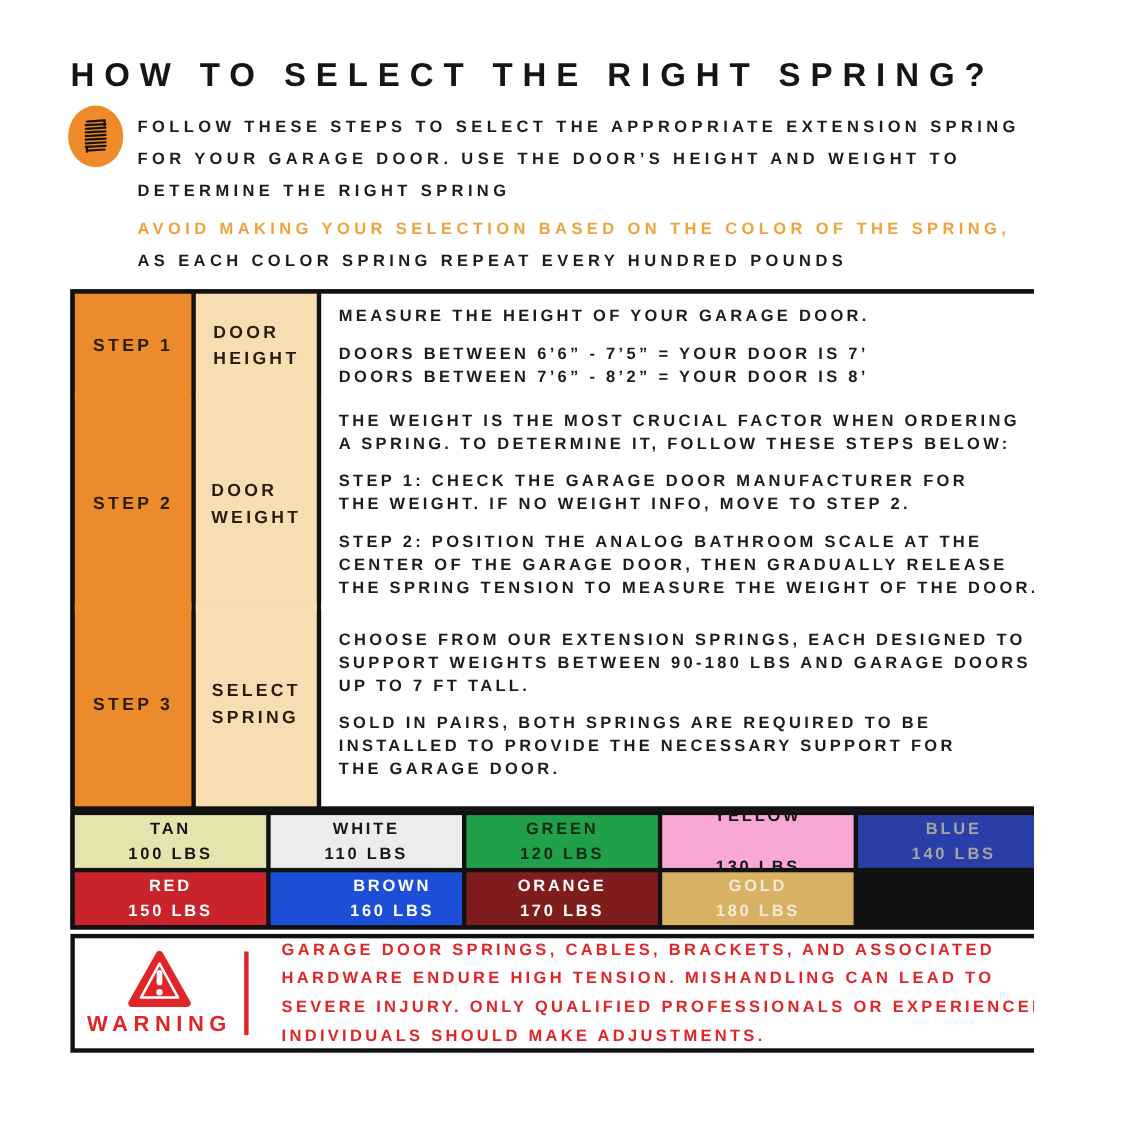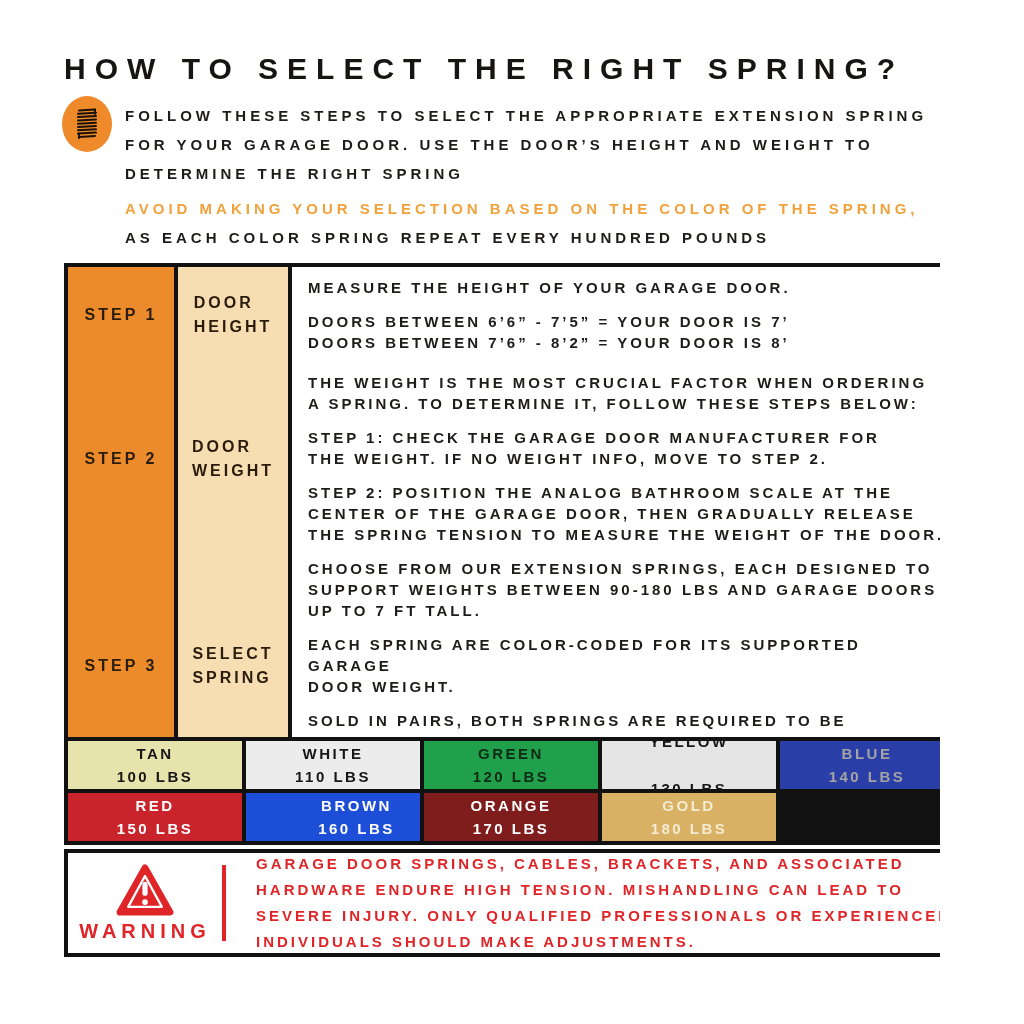--- a/index.html
+++ b/index.html
@@ -142,22 +142,20 @@
     </div>
 
     <div class="step-row r3">
       <div class="cell step-id">STEP 3</div>
       <div class="cell step-label">SELECT
 SPRING</div>
       <div class="cell step-content">
         <p>CHOOSE FROM OUR EXTENSION SPRINGS, EACH DESIGNED TO
 SUPPORT WEIGHTS BETWEEN 90-180 LBS AND GARAGE DOORS
 UP TO 7 FT TALL.</p>
-        <p>EACH SPRING ARE COLOR-CODED FOR ITS SUPPORTED GARAGE
-DOOR WEIGHT.</p>
         <p>SOLD IN PAIRS, BOTH SPRINGS ARE REQUIRED TO BE
 INSTALLED TO PROVIDE THE NECESSARY SUPPORT FOR
 THE GARAGE DOOR.</p>
       </div>
     </div>
 
   </div>
 
   <div class="color-chart">
     <div class="color-cell" style="background-color: rgb(231, 227, 172); color: rgb(22, 22, 22);">
@@ -165,21 +163,21 @@
       <div>100 LBS</div>
     </div>
     <div class="color-cell" style="background-color: rgb(236, 236, 236); color: rgb(22, 22, 22);">
       <div>WHITE</div>
       <div>110 LBS</div>
     </div>
     <div class="color-cell" style="background-color: rgb(33, 160, 75); color: rgb(14, 42, 22);">
       <div>GREEN</div>
       <div>120 LBS</div>
     </div>
-    <div class="color-cell" style="background-color: #e5e5e5; color: rgb(22, 22, 22); gap: 24px;">
+    <div class="color-cell" style="background-color: #f9a8d4; color: rgb(22, 22, 22); gap: 24px;">
       <div>YELLOW</div>
       <div>130 LBS</div>
     </div>
     <div class="color-cell" style="background-color: rgb(42, 62, 167); color: #a3a3a3;">
       <div>BLUE</div>
       <div>140 LBS</div>
     </div>
     <div class="color-cell" style="background-color: rgb(201, 35, 43); color: rgb(255, 255, 255);">
       <div>RED</div>
       <div>150 LBS</div>

